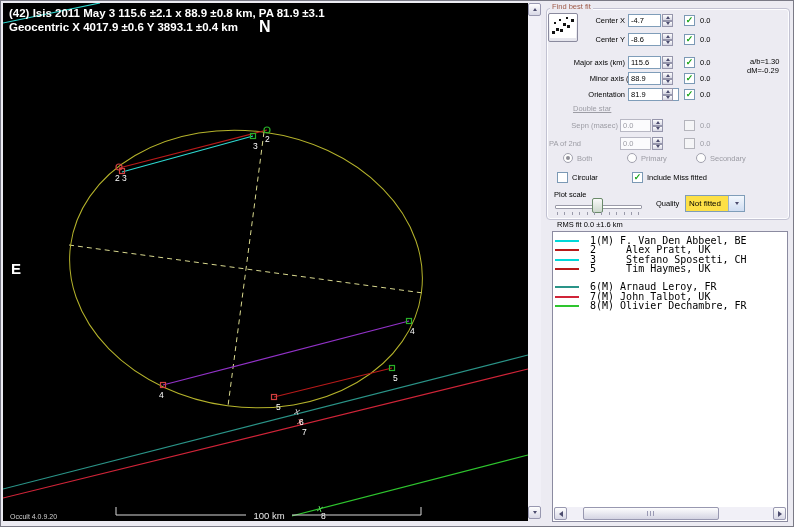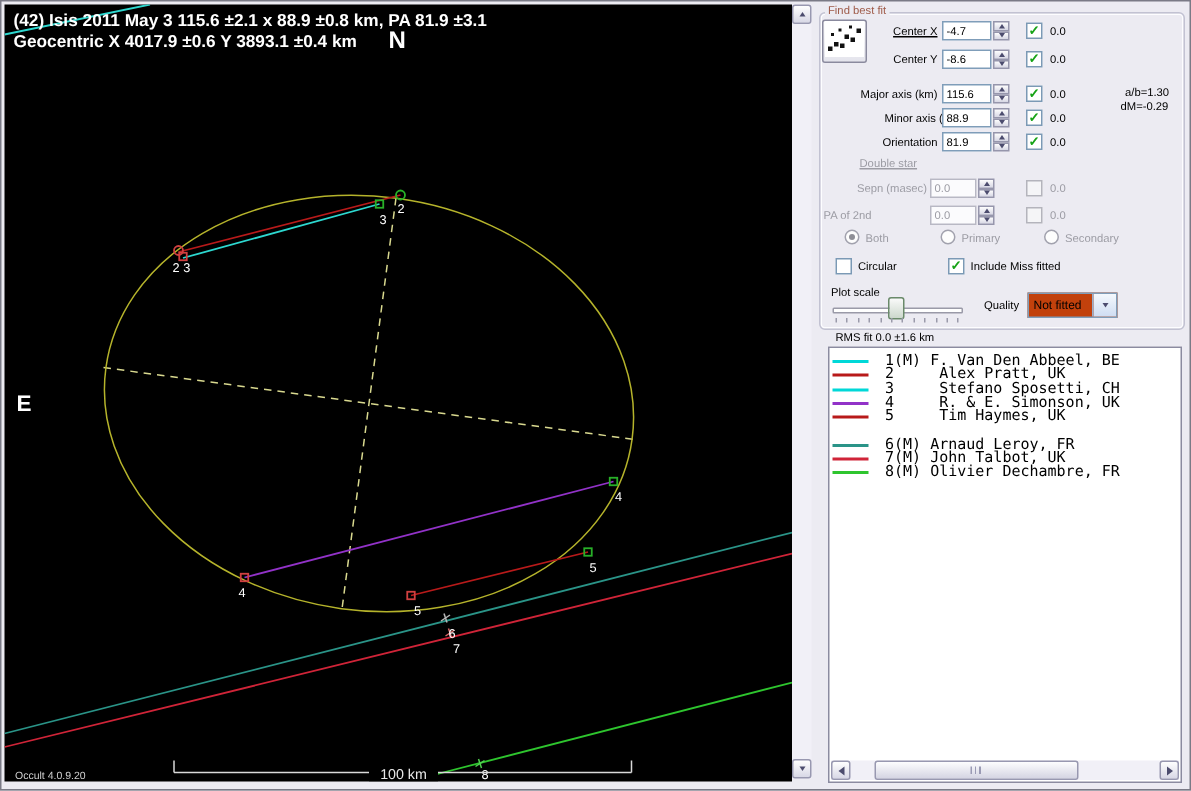--- a/index.html
+++ b/index.html
@@ -35,21 +35,21 @@
       color:#17a317;font-weight:bold;}
   .cb.dis{border-color:#b4b4bc;background:#f5f5f7;}
   .radio{position:absolute;width:10px;height:10px;border-radius:50%;background:#fdfdfd;
          border:1px solid #a2a2ae;box-sizing:border-box;}
   .radio .dot{width:4px;height:4px;border-radius:50%;background:#8e8e96;margin:2px;}
   .slider-track{position:absolute;left:554px;top:204px;width:85px;height:2px;background:#fff;
                 border:1px solid #9a9aa8;border-radius:1px;}
   .slider-thumb{position:absolute;left:591px;top:197px;width:9px;height:13px;
                 background:linear-gradient(#fafafa,#ccd8cc);border:1px solid #6a8a6a;border-radius:2px;}
   .tick{position:absolute;width:1px;height:3px;background:#9a9aaa;}
-  .combo{position:absolute;left:684px;top:194px;width:60px;height:17px;background:#c2410c;
+  .combo{position:absolute;left:684px;top:194px;width:60px;height:17px;background:#fde047;
          border:1px solid #7f9db9;box-sizing:border-box;}
   .combo .txt{font-size:8px;padding:3px 0 0 3px;color:#000;white-space:nowrap;}
   .combo .btn{position:absolute;right:0;top:0;bottom:0;width:15px;
               background:linear-gradient(#f4f8fd,#cfddf2);border-left:1px solid #9ab0cc;
               display:flex;align-items:center;justify-content:center;}
   .list{position:absolute;left:551px;top:230px;width:236px;height:291px;background:#fff;
         border:1px solid #8b8ba0;box-sizing:border-box;overflow:hidden;}
   #obs-rows{position:absolute;left:0;top:4px;right:0;}
   .obs-row{position:relative;height:9.3px;}
   .obs-line{position:absolute;left:2px;top:4px;width:24px;height:2px;}
@@ -196,24 +196,20 @@
         </div>
         <div class="obs-row">
           <div class="obs-line" style="background: rgb(184, 26, 26);"></div>
           <div class="obs-text">2     Alex Pratt, UK</div>
         </div>
         <div class="obs-row">
           <div class="obs-line" style="background: rgb(0, 216, 216);"></div>
           <div class="obs-text">3     Stefano Sposetti, CH</div>
         </div>
         <div class="obs-row">
-          <div class="obs-line" style="background: rgb(146, 50, 200);"></div>
-          <div class="obs-text">4     R. &amp; E. Simonson, UK</div>
-        </div>
-        <div class="obs-row">
           <div class="obs-line" style="background: rgb(184, 26, 26);"></div>
           <div class="obs-text">5     Tim Haymes, UK</div>
         </div>
         <div class="obs-row">
           <div class="obs-text"></div>
         </div>
         <div class="obs-row">
           <div class="obs-line" style="background: rgb(42, 148, 136);"></div>
           <div class="obs-text">6(M) Arnaud Leroy, FR</div>
         </div>
@@ -232,21 +228,21 @@
         </div>
       <div class="sb-thumb">
           <div class="grip"></div>
         </div>
       <div class="sb-btn" style="right:0;">
           <i class="tri-r"></i>
         </div>
     </div>
   </div>
 
-<div class="lbl ra" style="left: 548px; top: 16px; width: 76px; text-align: right; text-decoration: underline;">Center X</div>
+<div class="lbl ra" style="left: 548px; top: 16px; width: 76px; text-align: right;">Center X</div>
     <div class="val" style="left: 627px; top: 13px; width: 33px;">-4.7</div>
     <div class="spin" style="left: 661px; top: 13px;">
       <div class="spin-b">
         <i class="tri-up"></i>
       </div>
       <div class="spin-b">
         <i class="tri-dn"></i>
       </div>
     </div>
     <div class="cb" style="left: 683px; top: 14px;">✓</div>
@@ -281,21 +277,21 @@
       <div class="spin-b">
         <i class="tri-up"></i>
       </div>
       <div class="spin-b">
         <i class="tri-dn"></i>
       </div>
     </div>
     <div class="cb" style="left: 683px; top: 72px;">✓</div>
     <div class="lbl" style="left: 699px; top: 74px;">0.0</div>
     <div class="lbl ra" style="left: 548px; top: 90px; width: 76px; text-align: right;">Orientation</div>
-    <div class="val" style="left: 627px; top: 87px; width: 33px;">81.9</div>
+    <div class="val" style="left: 627px; top: 87px; width: 51px;">81.9</div>
     <div class="spin" style="left: 661px; top: 87px;">
       <div class="spin-b">
         <i class="tri-up"></i>
       </div>
       <div class="spin-b">
         <i class="tri-dn"></i>
       </div>
     </div>
     <div class="cb" style="left: 683px; top: 88px;">✓</div>
     <div class="lbl" style="left: 699px; top: 90px;">0.0</div>

